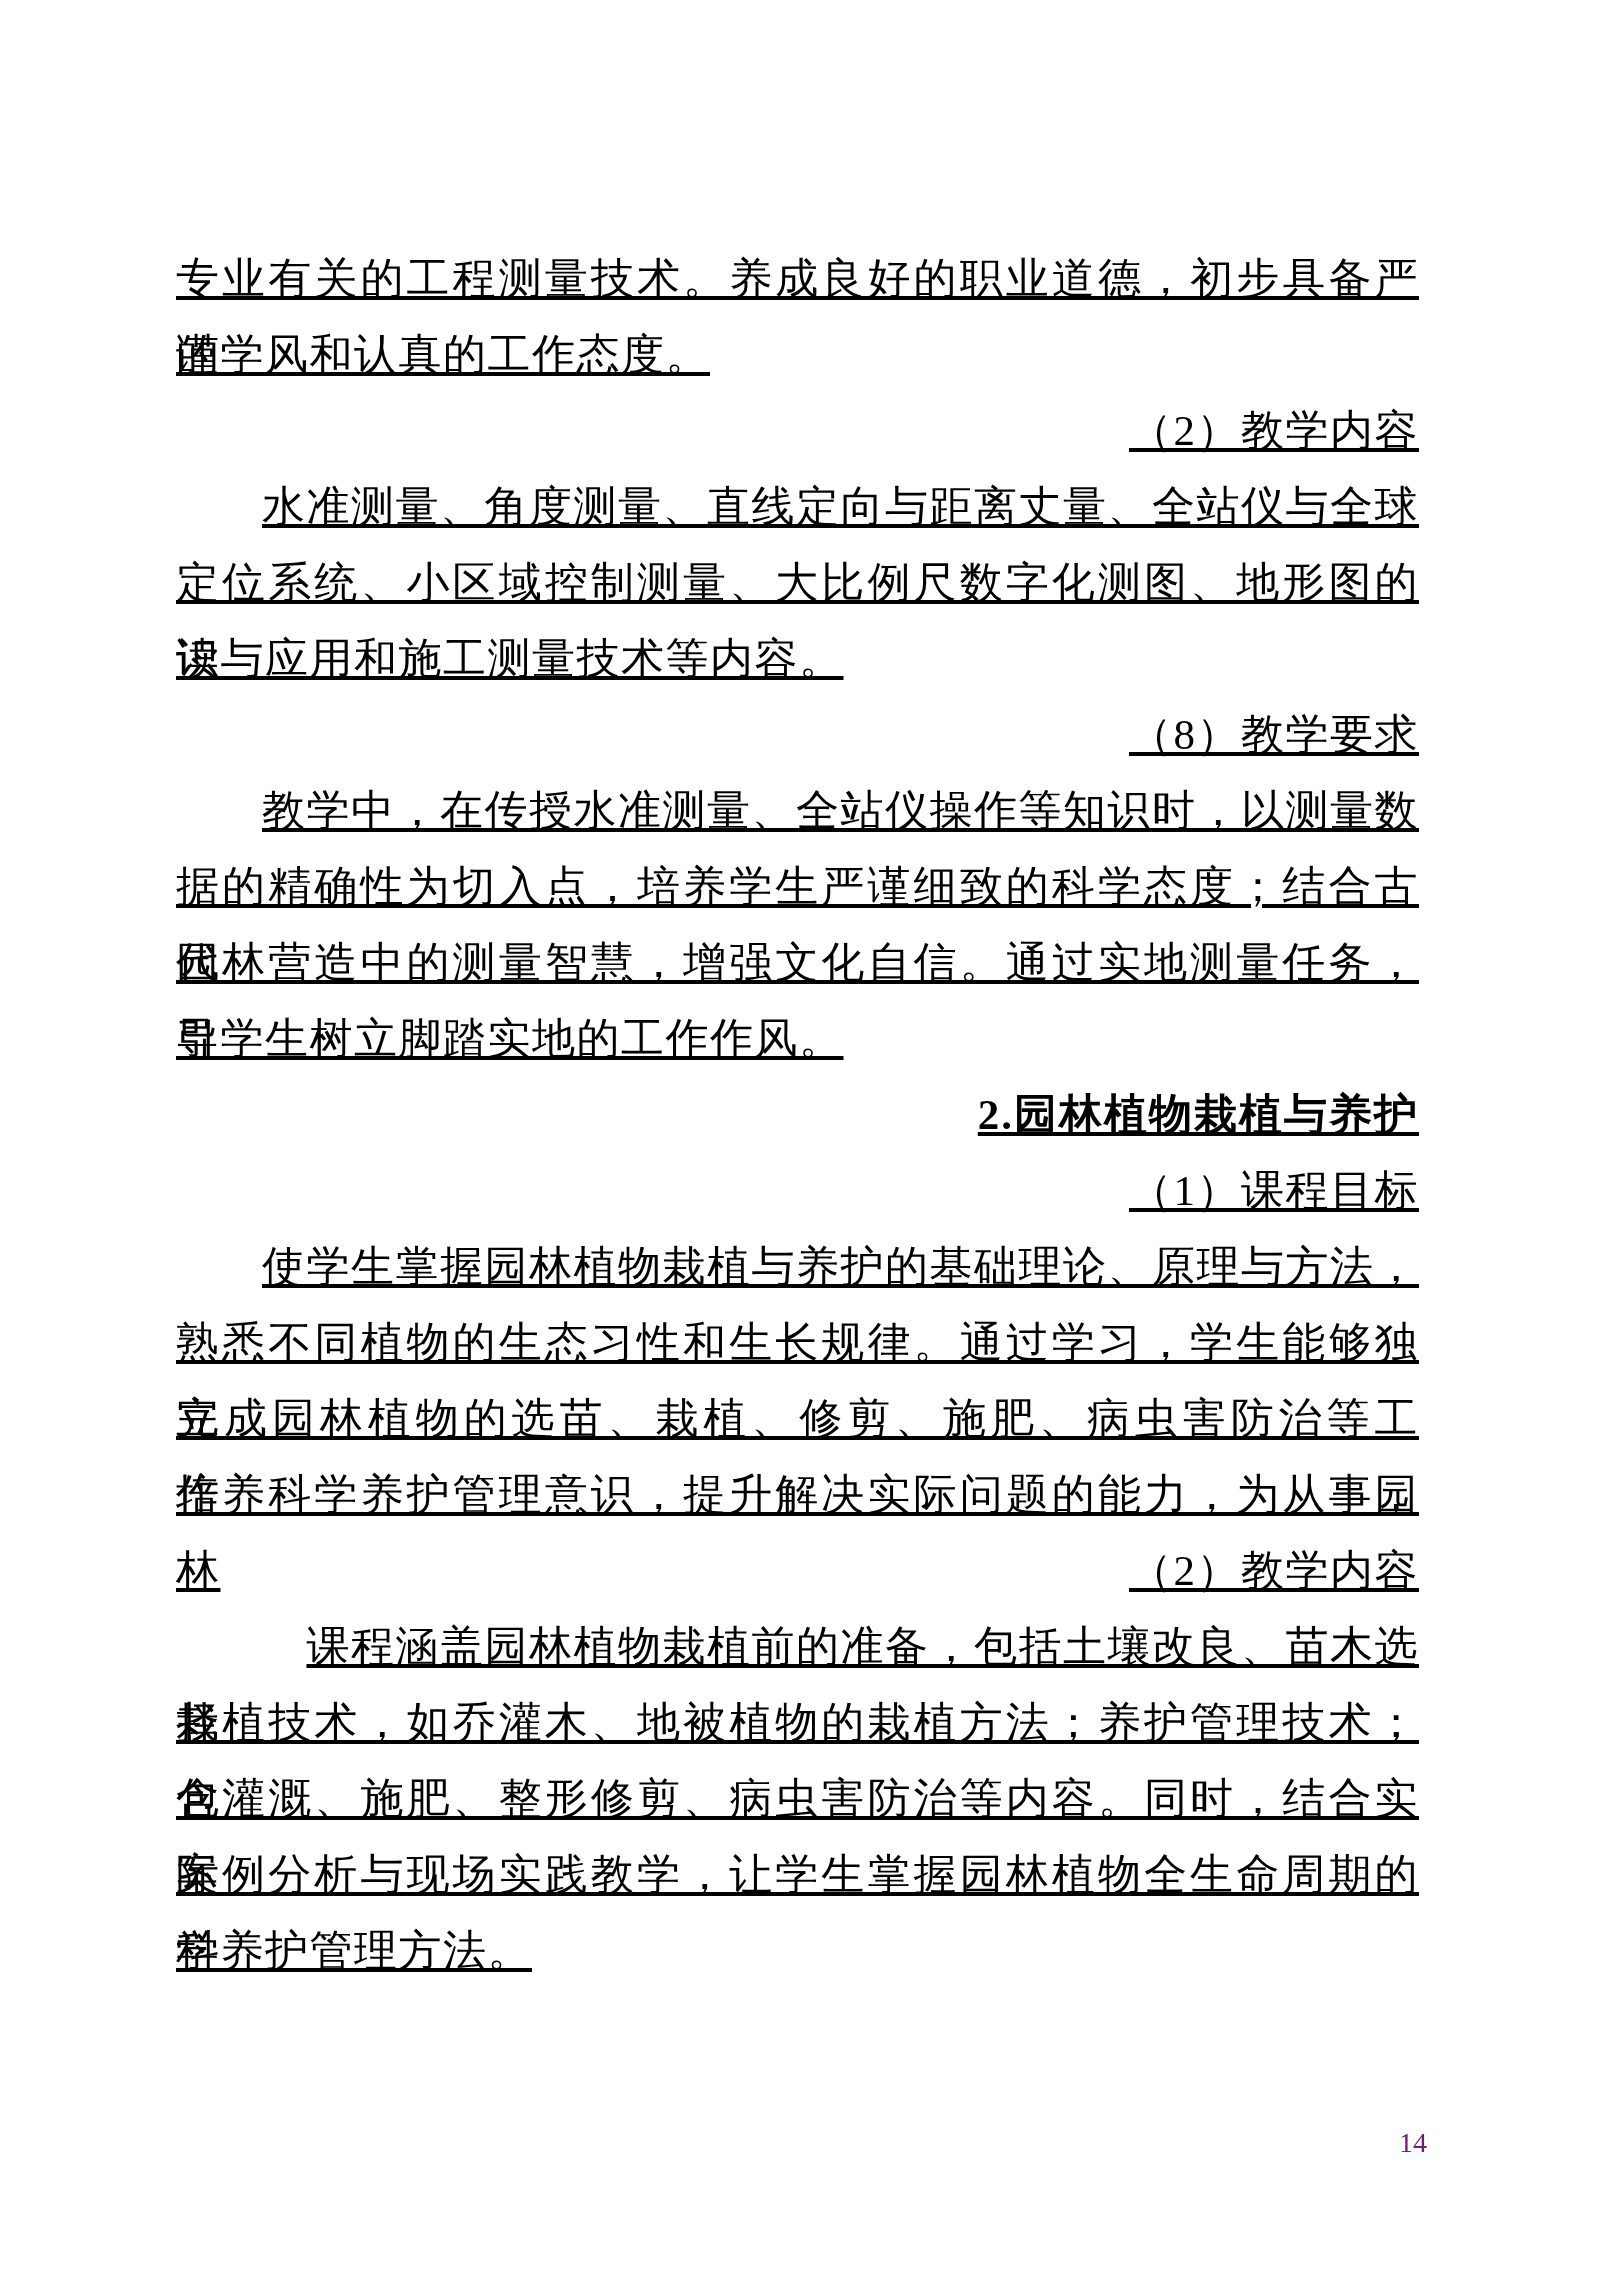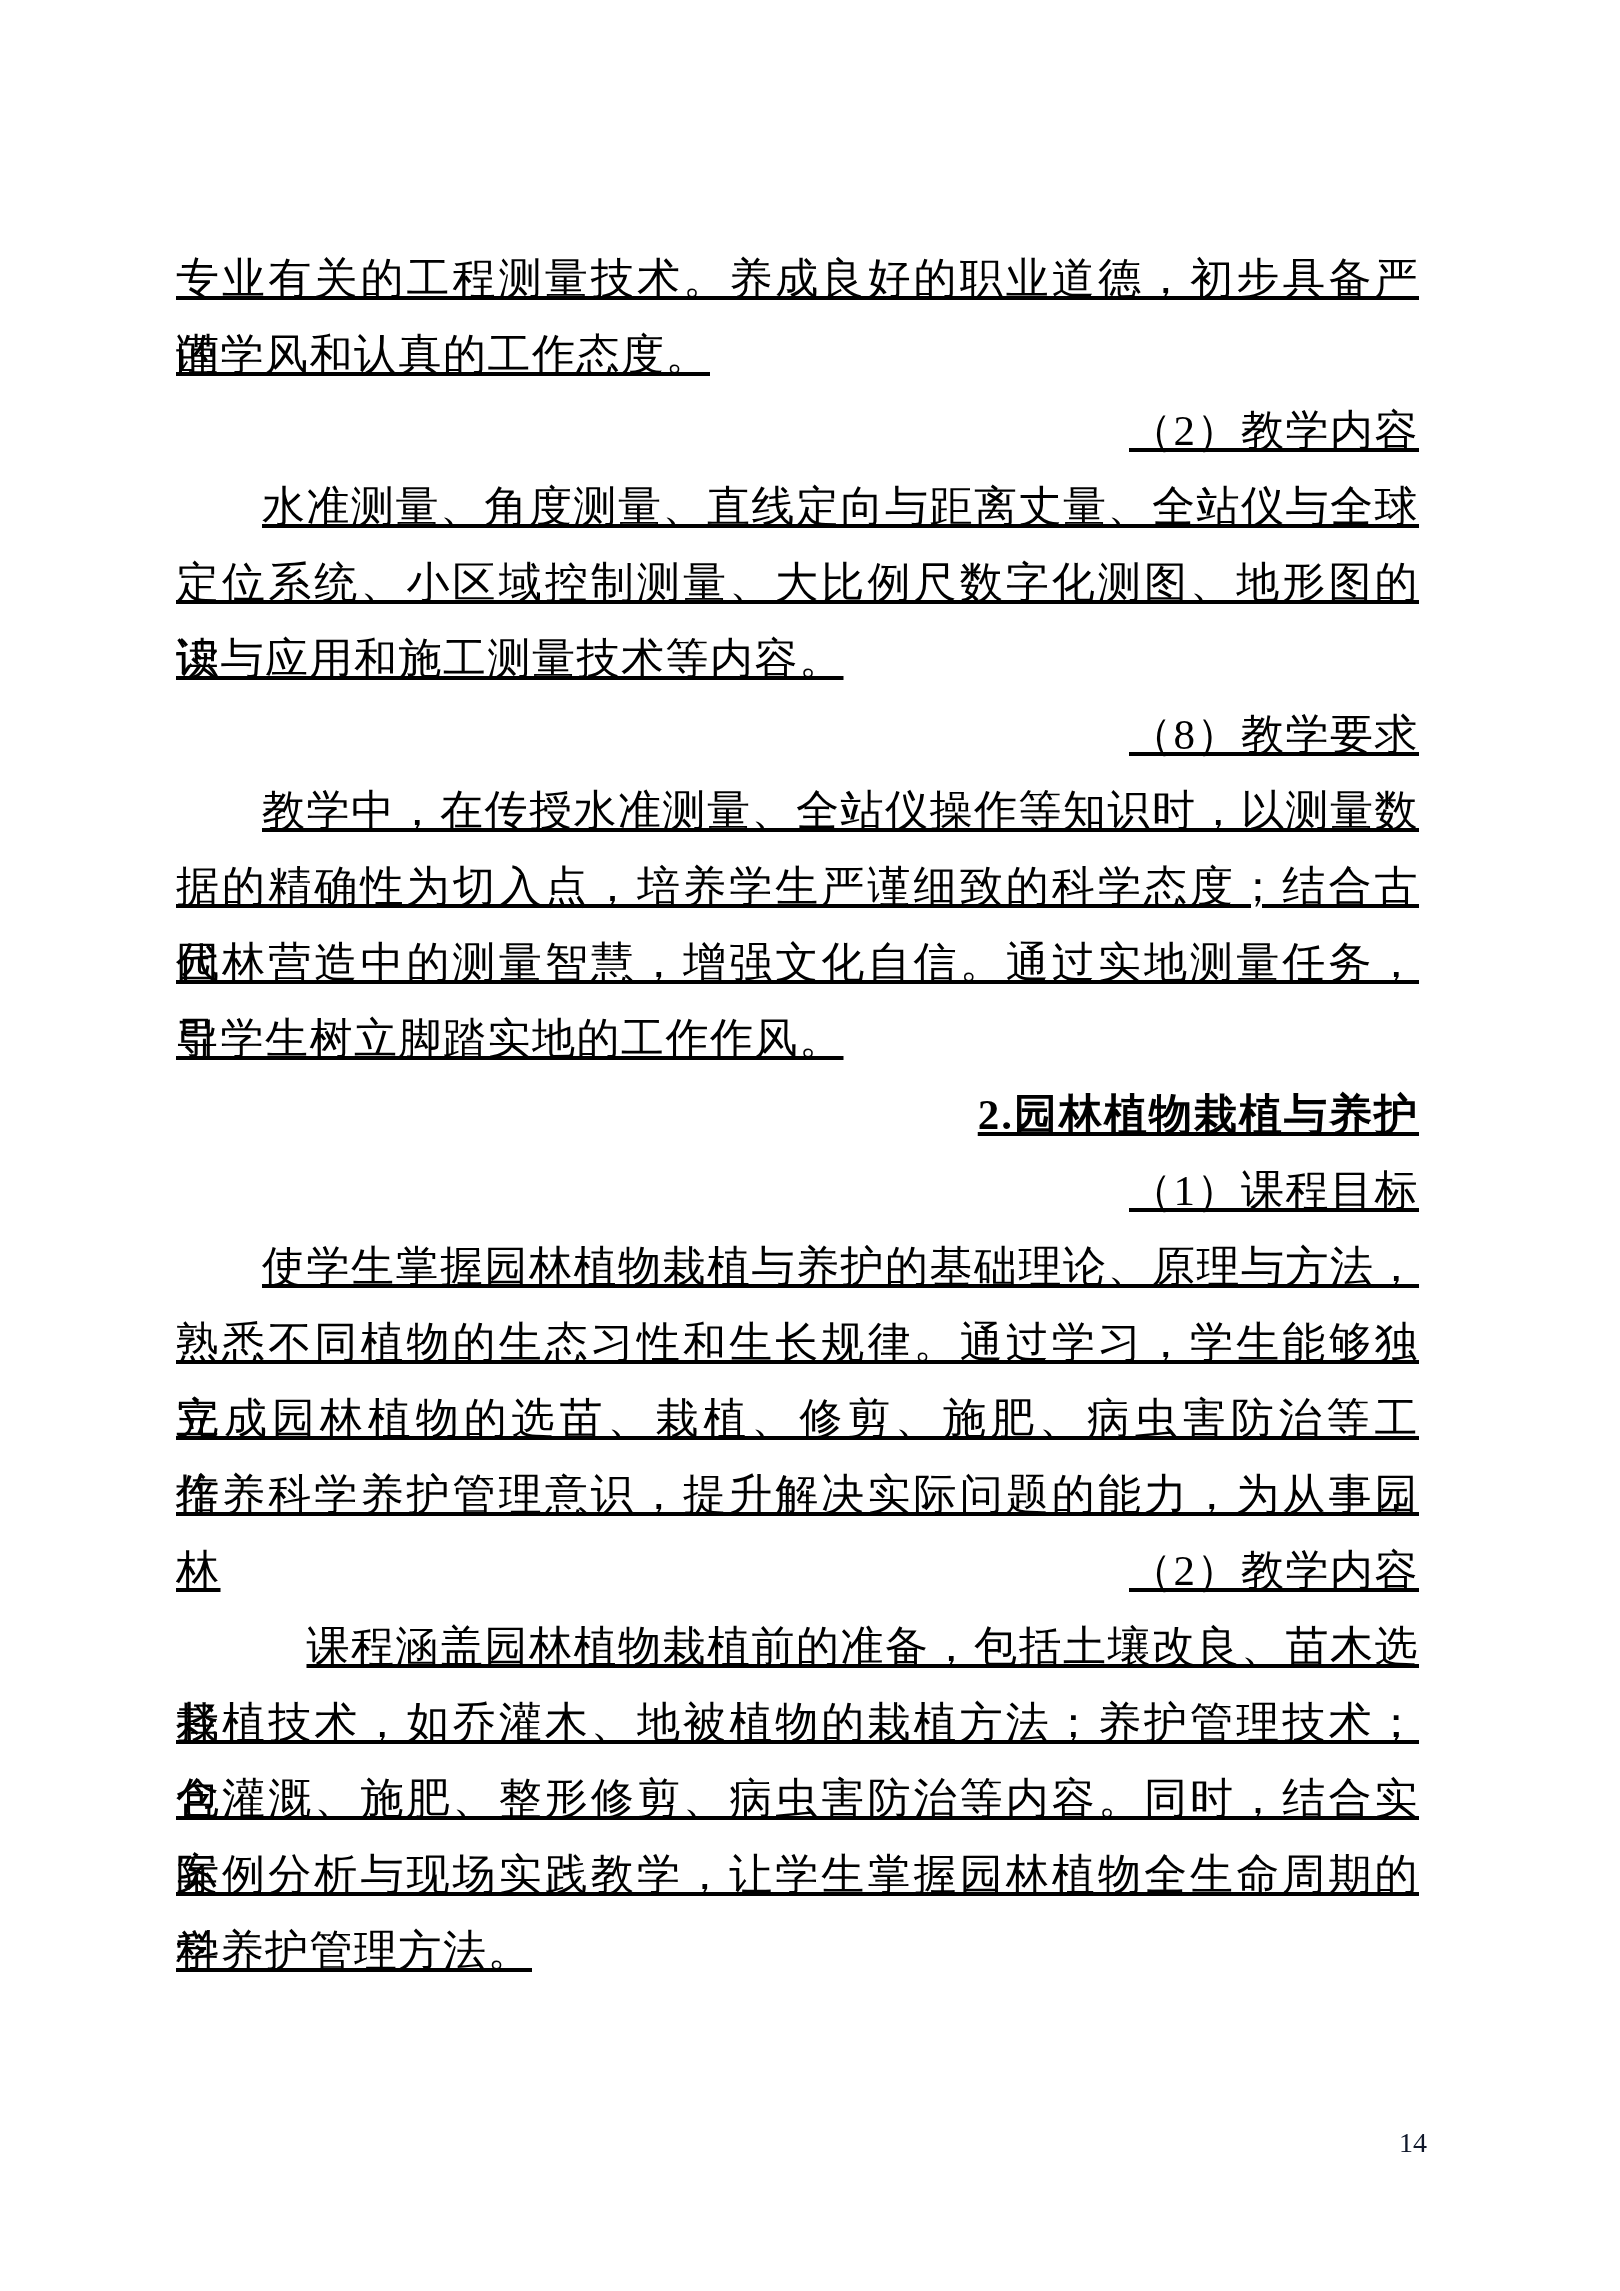--- a/index.html
+++ b/index.html
@@ -44,21 +44,21 @@
   .ln.bold {
     font-weight: 700;
     letter-spacing: 2px;
   }
   .page-number {
     position: absolute;
     top: 2125px;
     right: 193px;
     font-size: 28px;
     line-height: 35px;
-    color: #0f172a;
+    color: #701a75;
   }
 </style>
 </head>
 <body>
 
 <div class="page">
   <div class="content">
     <div class="ln jst">专业有关的工程测量技术。养成良好的职业道德，初步具备严谨</div>
     <div class="ln">的学风和认真的工作态度。</div>
     <div class="ln ind">（2）教学内容</div>

